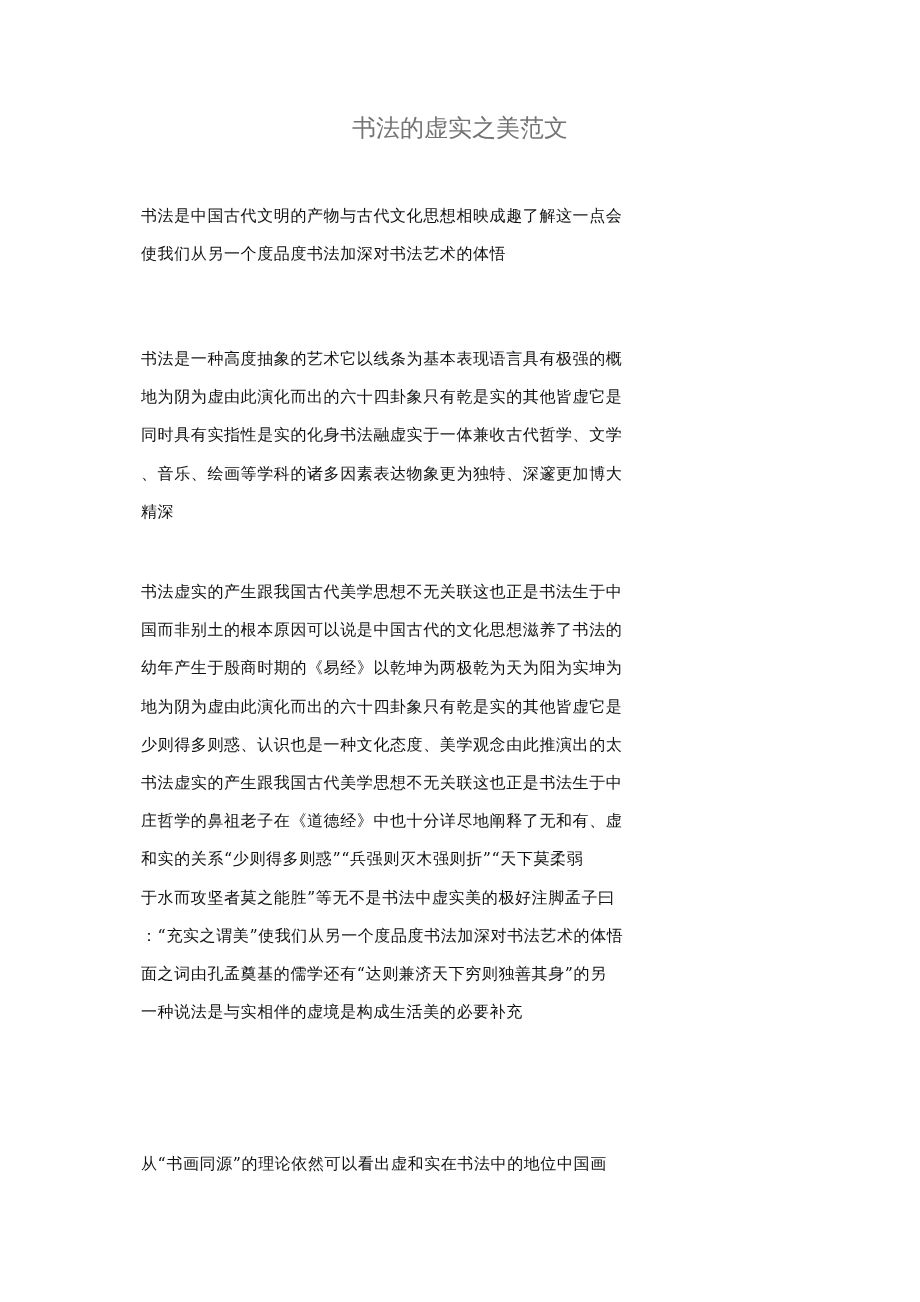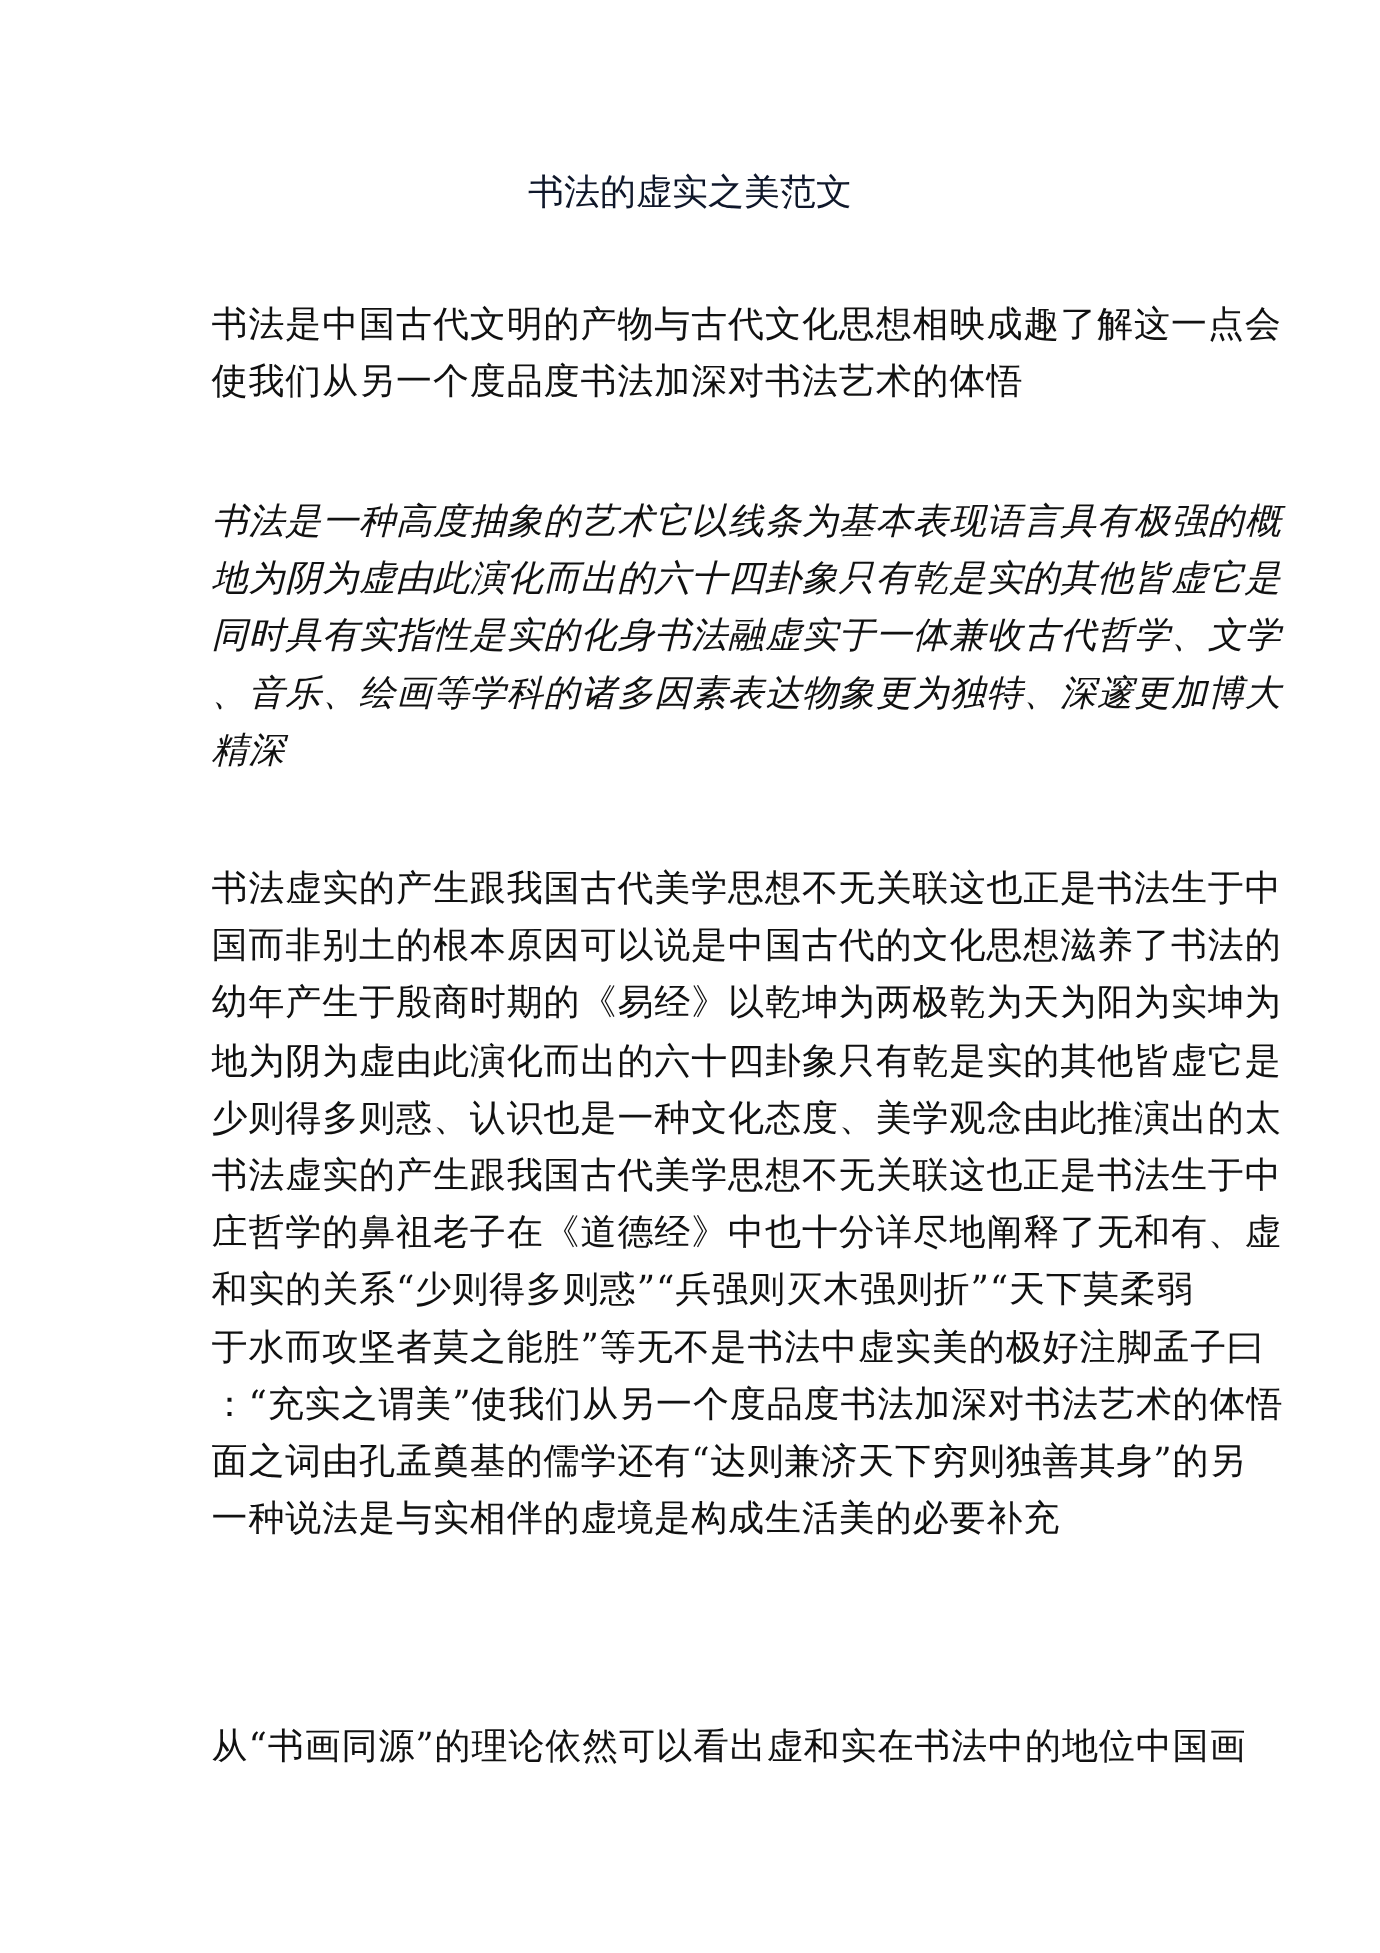--- a/index.html
+++ b/index.html
@@ -22,38 +22,38 @@
       background: #ffffff;
     }
     .title {
       position: absolute;
       top: 110px;
       left: 0;
       width: 920px;
       text-align: center;
       font-size: 24px;
       line-height: 36px;
-      color: #0f172a;
+      color: #737373;
       letter-spacing: 0px;
     }
     .para {
       position: absolute;
       left: 141px;
       width: 640px;
     }
     .line {
       display: block;
       height: 38.2px;
       line-height: 38.2px;
-      font-size: 24px;
+      font-size: 16px;
       white-space: nowrap;
       letter-spacing: 0.6px;
     }
     #p1 { top: 197px; }
-    #p2 { top: 328px; font-style: italic; }
+    #p2 { top: 340px; }
     #p3 { top: 573px; }
     #p4 { top: 1113px; margin-top: 32px; }
   </style>
 </head>
 <body>
 
 <div class="page">
 
   <div class="title">书法的虚实之美范文</div>
 

